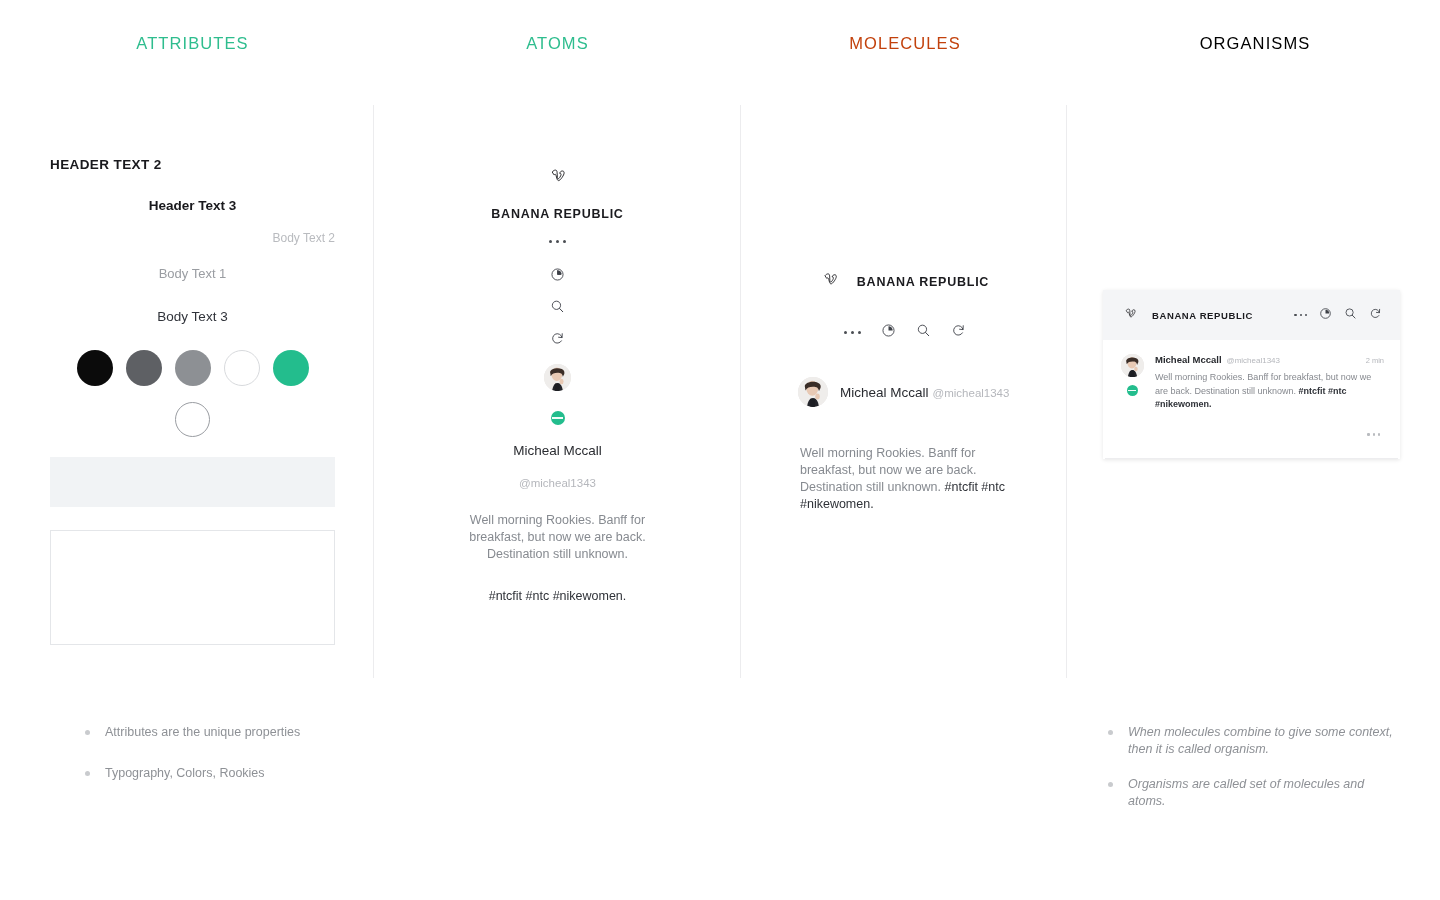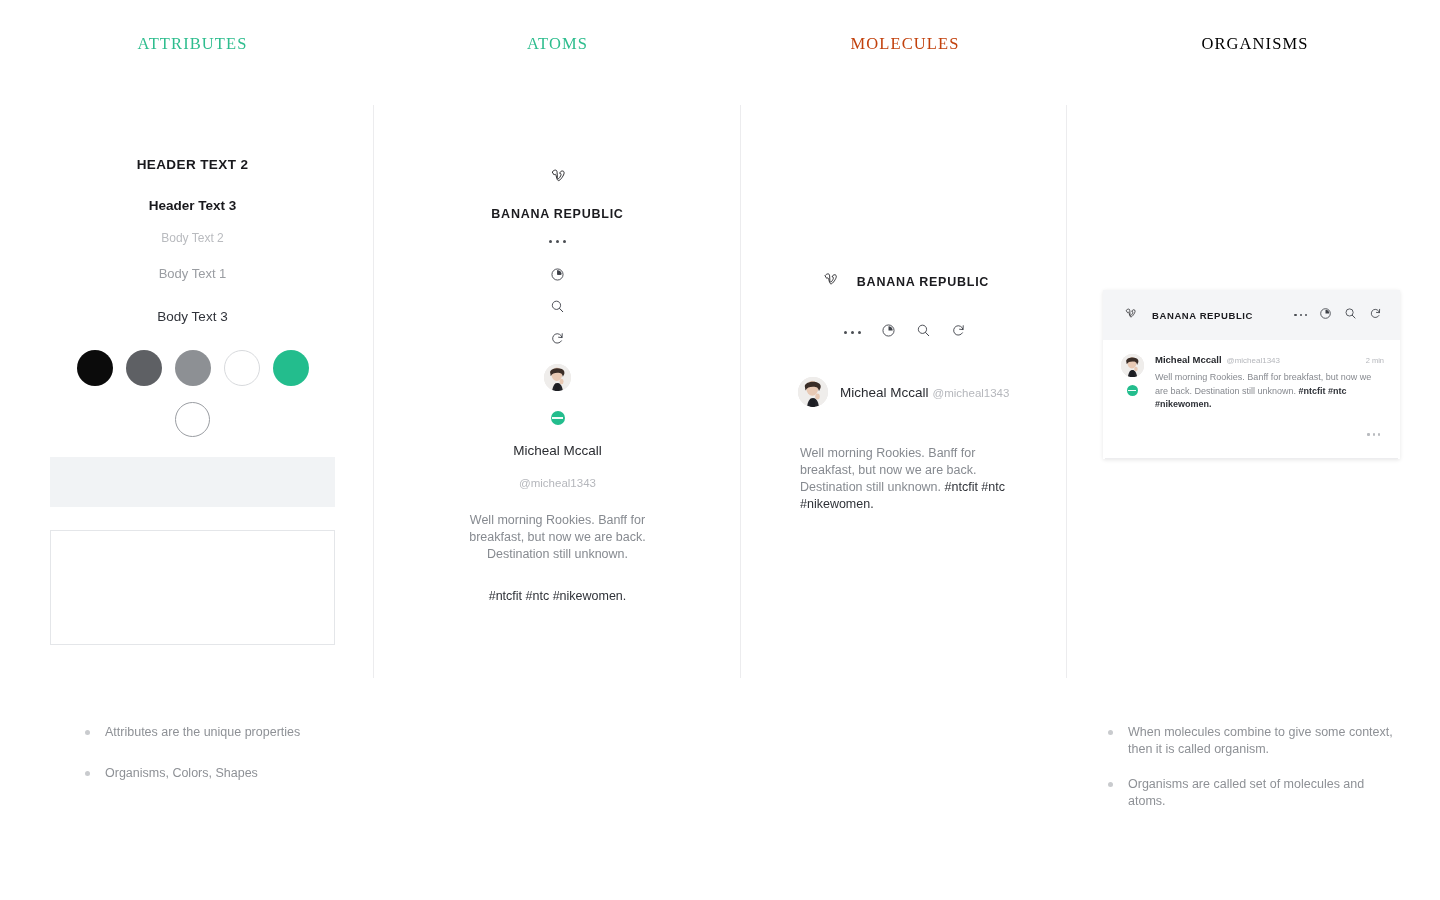--- a/index.html
+++ b/index.html
@@ -8,38 +8,38 @@
     background: #ffffff;
     font-family: "Liberation Sans", sans-serif;
     overflow: hidden;
   }
   .page { position: relative; width: 1440px; height: 900px; }
 
   
   .col-head {
     position: absolute; top: 34px;
     font-size: 16.5px; letter-spacing: 1.1px;
-    color: #2ebd8e; font-weight: 400; text-align: center; font-family: Liberation Serif, serif;
+    color: #2ebd8e; font-weight: 400; text-align: center;
   }
   #h-attributes { left: 60px;   width: 265px; }
   #h-atoms      { left: 430px;  width: 255px; }
   #h-molecules  { left: 780px;  width: 250px; }
   #h-organisms  { left: 1130px; width: 250px; }
 
   
   .divider { position: absolute; top: 105px; width: 1px; height: 573px; background: #ececee; }
   #div1 { left: 373px; } #div2 { left: 740px; } #div3 { left: 1066px; }
 
   
   .attr-col { position: absolute; left: 50px; top: 0; width: 285px; }
-  .ty-h2 { position:absolute; left:0; top:157px; width:285px; text-align:center;
+  .ty-h2 { position:absolute; left:0; top:157px; width:285px; 
            font-size:13.5px; font-weight:700; color:#19191d; letter-spacing:.4px; }
   .ty-h3 { position:absolute; left:0; top:198px; width:285px; text-align:center;
            font-size:13.5px; font-weight:700; color:#19191d; }
-  .ty-b2 { position:absolute; left:0; top:231px; width:285px; text-align:center;
+  .ty-b2 { position:absolute; left:0; top:231px; width:285px; text-align:right;
            font-size:12px; color:#b9bbbf; }
   .ty-b1 { position:absolute; left:0; top:266px; width:285px; text-align:center;
            font-size:13px; color:#9a9da2; }
   .ty-b3 { position:absolute; left:0; top:309px; width:285px; text-align:center;
            font-size:13.5px; color:#30333a; }
 
   .swatch-row { position:absolute; left:0; top:350px; width:285px;
                 display:flex; justify-content:center; gap:13px; }
   .swatch { width:36px; height:36px; border-radius:50%; }
   .swatch-solo { position:absolute; left:0; top:402px; width:285px;
@@ -121,21 +121,21 @@
 
   
   .bullets { position:absolute; }
   .bullet { display:flex; gap:15px; align-items:flex-start; margin-bottom:24px; }
   .bullet .dot { width:5px; height:5px; border-radius:50%; background:#c9cbce;
                  margin-top:6px; flex:none; }
   .bullet .txt { font-size:12.5px; line-height:17px; color:#8e9196; }
   #b-attributes { left:85px;  top:724px; width:290px; }
   #b-atoms      { left:412px; top:724px; width:300px; }
   #b-molecules  { left:783px; top:724px; width:290px; }
-  #b-organisms  { left:1108px;top:724px; width:295px; }
+  #b-organisms  { left:1108px;top:724px; width:295px;font-style:italic; }
 </style>
 </head>
 <body>
 
 <div class="page">
 
   <div class="col-head" id="h-attributes" style="color: rgb(46, 189, 142);">ATTRIBUTES</div>
   <div class="col-head" id="h-atoms" style="color: rgb(46, 189, 142);">ATOMS</div>
   <div class="col-head" id="h-molecules" style="color: #c2410c;">MOLECULES</div>
   <div class="col-head" id="h-organisms" style="color: #000000;">ORGANISMS</div>
@@ -353,21 +353,21 @@
     <div class="org-divider"></div>
   </div>
 
   <div class="bullets" id="b-attributes">
     <div class="bullet">
       <span class="dot"></span>
       <span class="txt">Attributes are the unique properties</span>
     </div>
     <div class="bullet">
       <span class="dot"></span>
-      <span class="txt">Organisms, Colors, Shapes</span>
+      <span class="txt">Typography, Colors, Rookies</span>
     </div>
   </div>
 
 
 
   <div class="bullets" id="b-organisms">
     <div class="bullet" style="margin-bottom:18px">
       <span class="dot"></span>
       <span class="txt">When molecules combine to give some context, then it is called organism.</span>
     </div>

